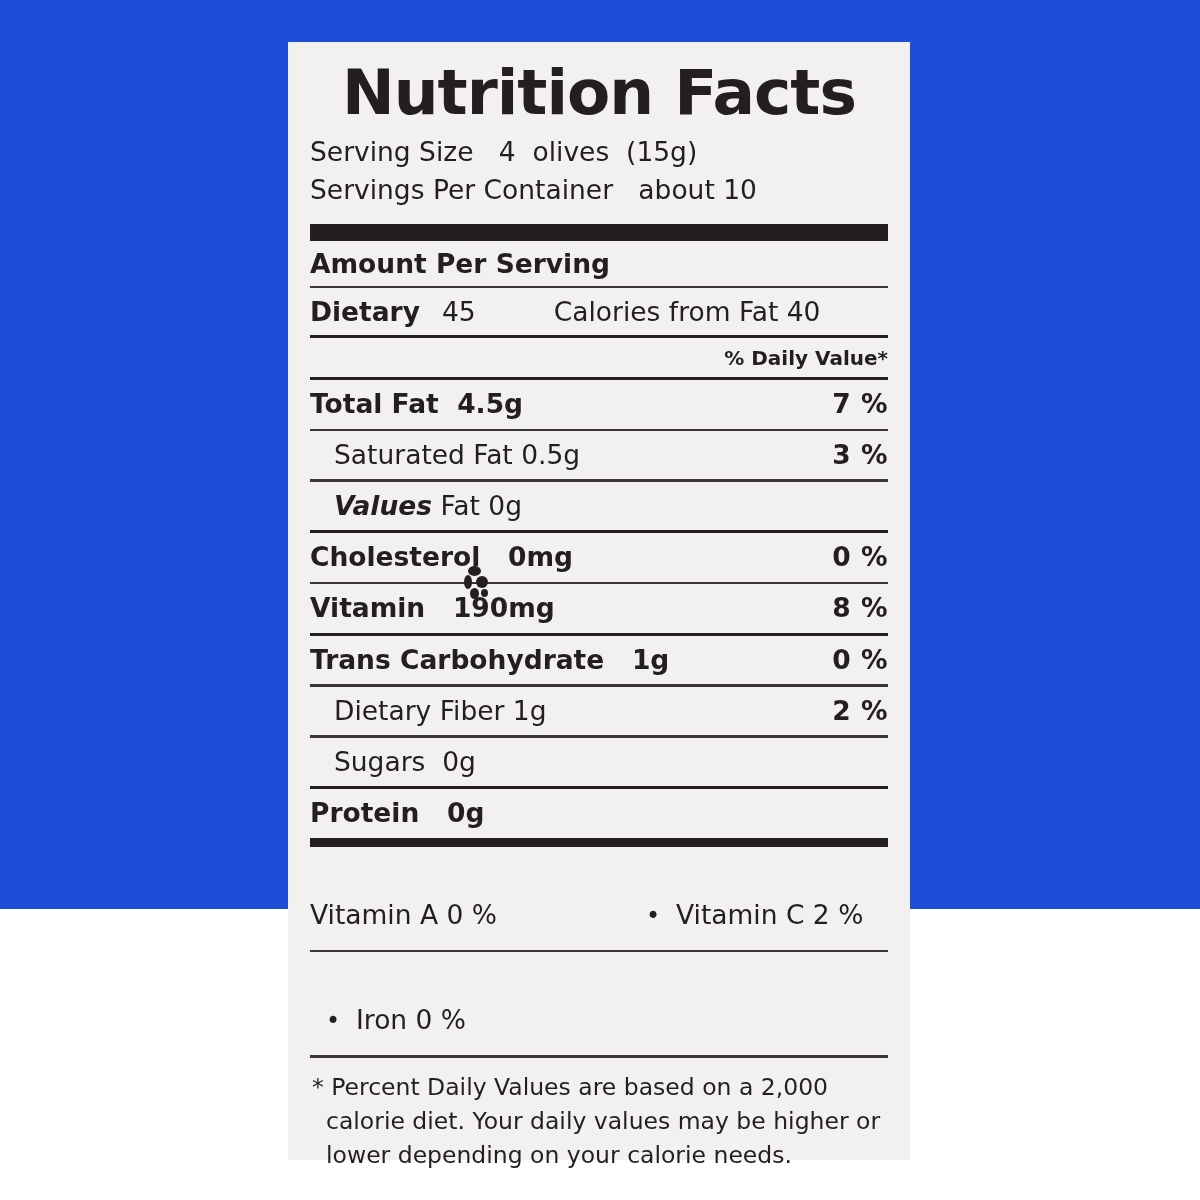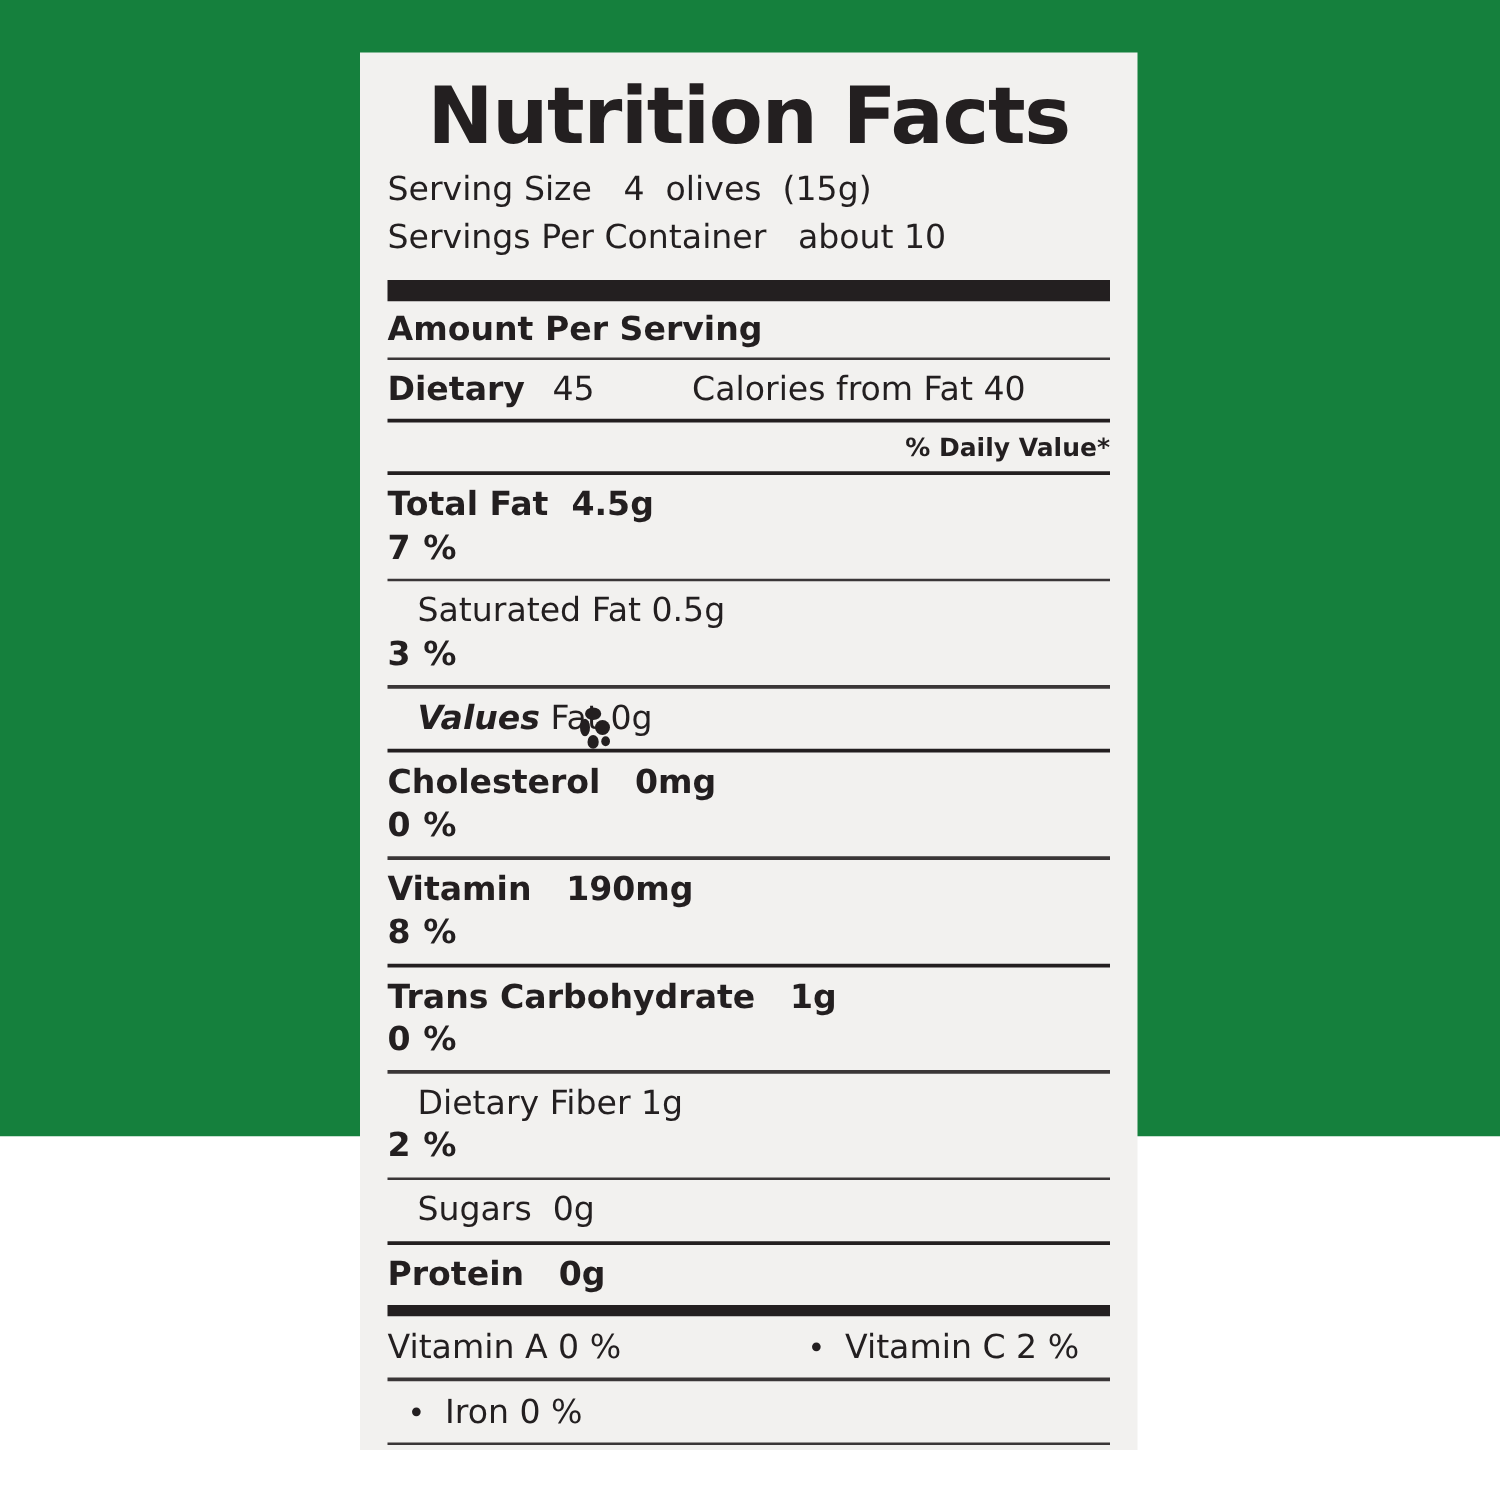--- a/index.html
+++ b/index.html
@@ -12,21 +12,21 @@
     height: 1200px;
     font-family: "DejaVu Sans", sans-serif;
     color: #231f20;
     overflow: hidden;
   }
 
   .page {
     position: relative;
     width: 1200px;
     height: 909px;
-    background: #15803d;
+    background: #1d4ed8;
   }
 
   
   .label-panel {
     position: absolute;
     left: 288px;
     top: 42px;
     width: 622px;
     height: 1118px;
     background: #f2f1ef;
@@ -79,21 +79,20 @@
   }
 
   .row {
     display: flex;
     justify-content: space-between;
     align-items: baseline;
     padding: 7px 0 7px 0;
     font-size: 26.5px;
     line-height: 1.3;
     white-space: pre;
-    flex-direction: column;
   }
   .row .left { display: flex; align-items: baseline; }
   .row .right { font-weight: bold; letter-spacing: 0.5px; }
 
   .b { font-weight: bold; }
   .indent { padding-left: 24px; }
   .italic { font-style: italic; }
 
   .amount-row {
     font-size: 26.5px;
@@ -114,21 +113,22 @@
     text-align: right;
     font-size: 20px;
     font-weight: bold;
     padding: 8px 0 7px 0;
   }
 
   .vit-row {
     display: flex;
     align-items: baseline;
     font-size: 26.5px;
-    padding: 9px 0 9px 0;
+    padding: 9px 0 20px 0;
+    margin-top: 43px;
   }
   .vit-row .c1 { width: 320px; }
   .vit-row .dot { width: 46px; text-align: center; font-size: 24px; }
   .vit-row .c2 { flex: 1; }
 
   .footnote {
     font-size: 23.5px;
     line-height: 1.45;
     padding: 12px 0 0 16px;
     text-indent: -14px;
@@ -241,20 +241,21 @@
         <span class="c2">Vitamin C 2 %</span>
       </div>
       <div class="rule-hair"></div>
 
       <div class="vit-row">
         <span class="dot">•</span>
         <span class="c2">Iron  0 %</span>
       </div>
       <div class="rule-hair"></div>
 
+      <div class="footnote">* Percent Daily Values are based on a 2,000 calorie diet. Your daily values may be higher or lower depending on your calorie needs.</div>
 
       <div class="speck">
         <i style="left:6px;top:2px;width:13px;height:10px;"></i>
         <i style="left:2px;top:11px;width:8px;height:14px;"></i>
         <i style="left:14px;top:12px;width:12px;height:12px;"></i>
         <i style="left:8px;top:24px;width:9px;height:11px;"></i>
         <i style="left:19px;top:25px;width:7px;height:8px;"></i>
       </div>
 
     </div>

